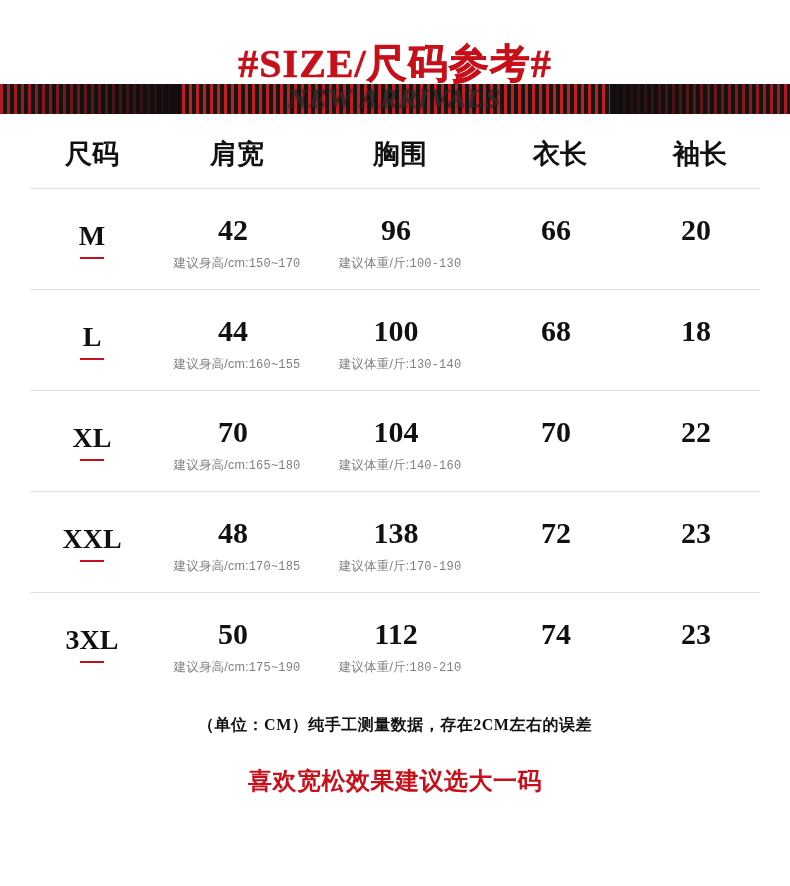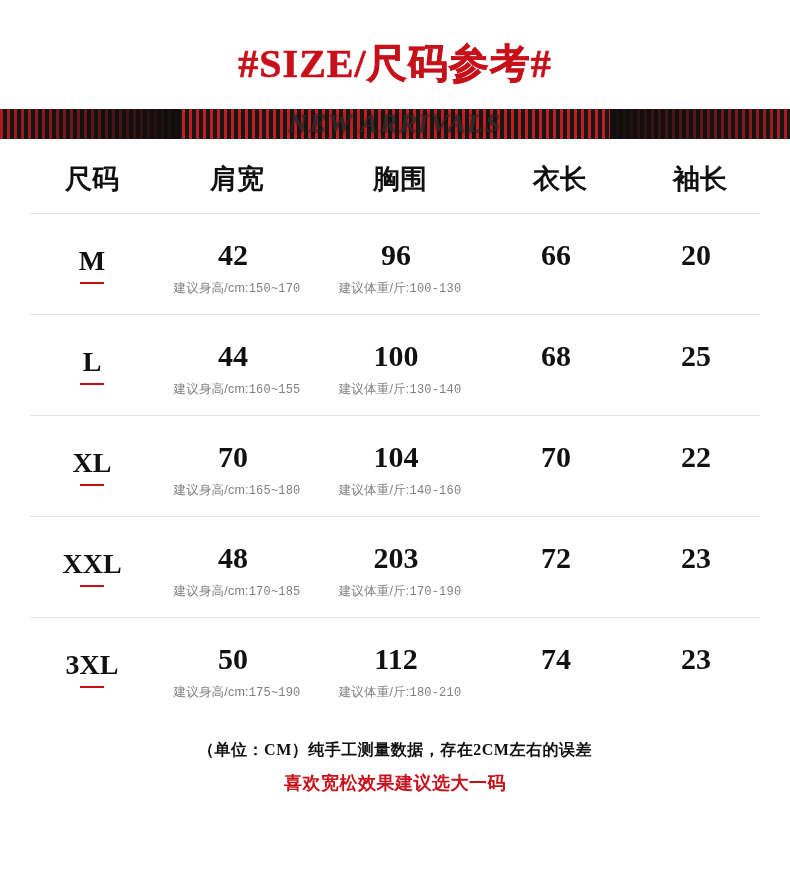--- a/index.html
+++ b/index.html
@@ -25,21 +25,20 @@
     font-weight: bold;
     font-size: 40px;
     color: #c8101a;
     letter-spacing: 1px;
     padding-top: 44px;
     line-height: 1;
     -webkit-text-stroke: 0.6px #c8101a;
   }
   .banner {
     position: relative;
-    margin-top: 25px;
     height: 30px;
     background: #86efac;
     overflow: hidden;
   }
   .banner .stripes {
     position: absolute;
     top: 0;
     left: 0;
     right: 0;
     bottom: 0;
@@ -166,24 +165,24 @@
     text-align: center;
   }
   .footer-line1 {
     font-family: "Liberation Serif", serif;
     font-weight: bold;
     font-size: 16px;
     color: #111;
     letter-spacing: 0.5px;
   }
   .footer-line2 {
-    margin-top: 10px;
-    font-family: "Liberation Serif", serif;
-    font-weight: bold;
-    font-size: 18px;
+    margin-top: 29px;
+    font-family: "Liberation Serif", serif;
+    font-weight: bold;
+    font-size: 24px;
     color: #c8101a;
     letter-spacing: 0.5px;
   }
 </style>
 </head>
 <body>
 
 <div class="page">
 
   <div class="title">#SIZE/尺码参考#</div>
@@ -258,21 +257,21 @@
             <span class="note"><span>建议体重/斤:</span><span class="mono">130-140</span></span>
           </span>
         </td>
         <td>
           <span class="cellwrap">
             <span class="num">68</span>
           </span>
         </td>
         <td>
           <span class="cellwrap">
-            <span class="num">25</span>
+            <span class="num">18</span>
           </span>
         </td>
       </tr>
 
       <tr>
         <td>
           <span class="size-label">XL</span>
         </td>
         <td>
           <span class="cellwrap">
@@ -303,21 +302,21 @@
           <span class="size-label">XXL</span>
         </td>
         <td>
           <span class="cellwrap">
             <span class="num">48</span>
             <span class="note"><span>建议身高/cm:</span><span class="mono">170~185</span></span>
           </span>
         </td>
         <td>
           <span class="cellwrap">
-            <span class="num">203</span>
+            <span class="num">138</span>
             <span class="note"><span>建议体重/斤:</span><span class="mono">170-190</span></span>
           </span>
         </td>
         <td>
           <span class="cellwrap">
             <span class="num">72</span>
           </span>
         </td>
         <td>
           <span class="cellwrap">

